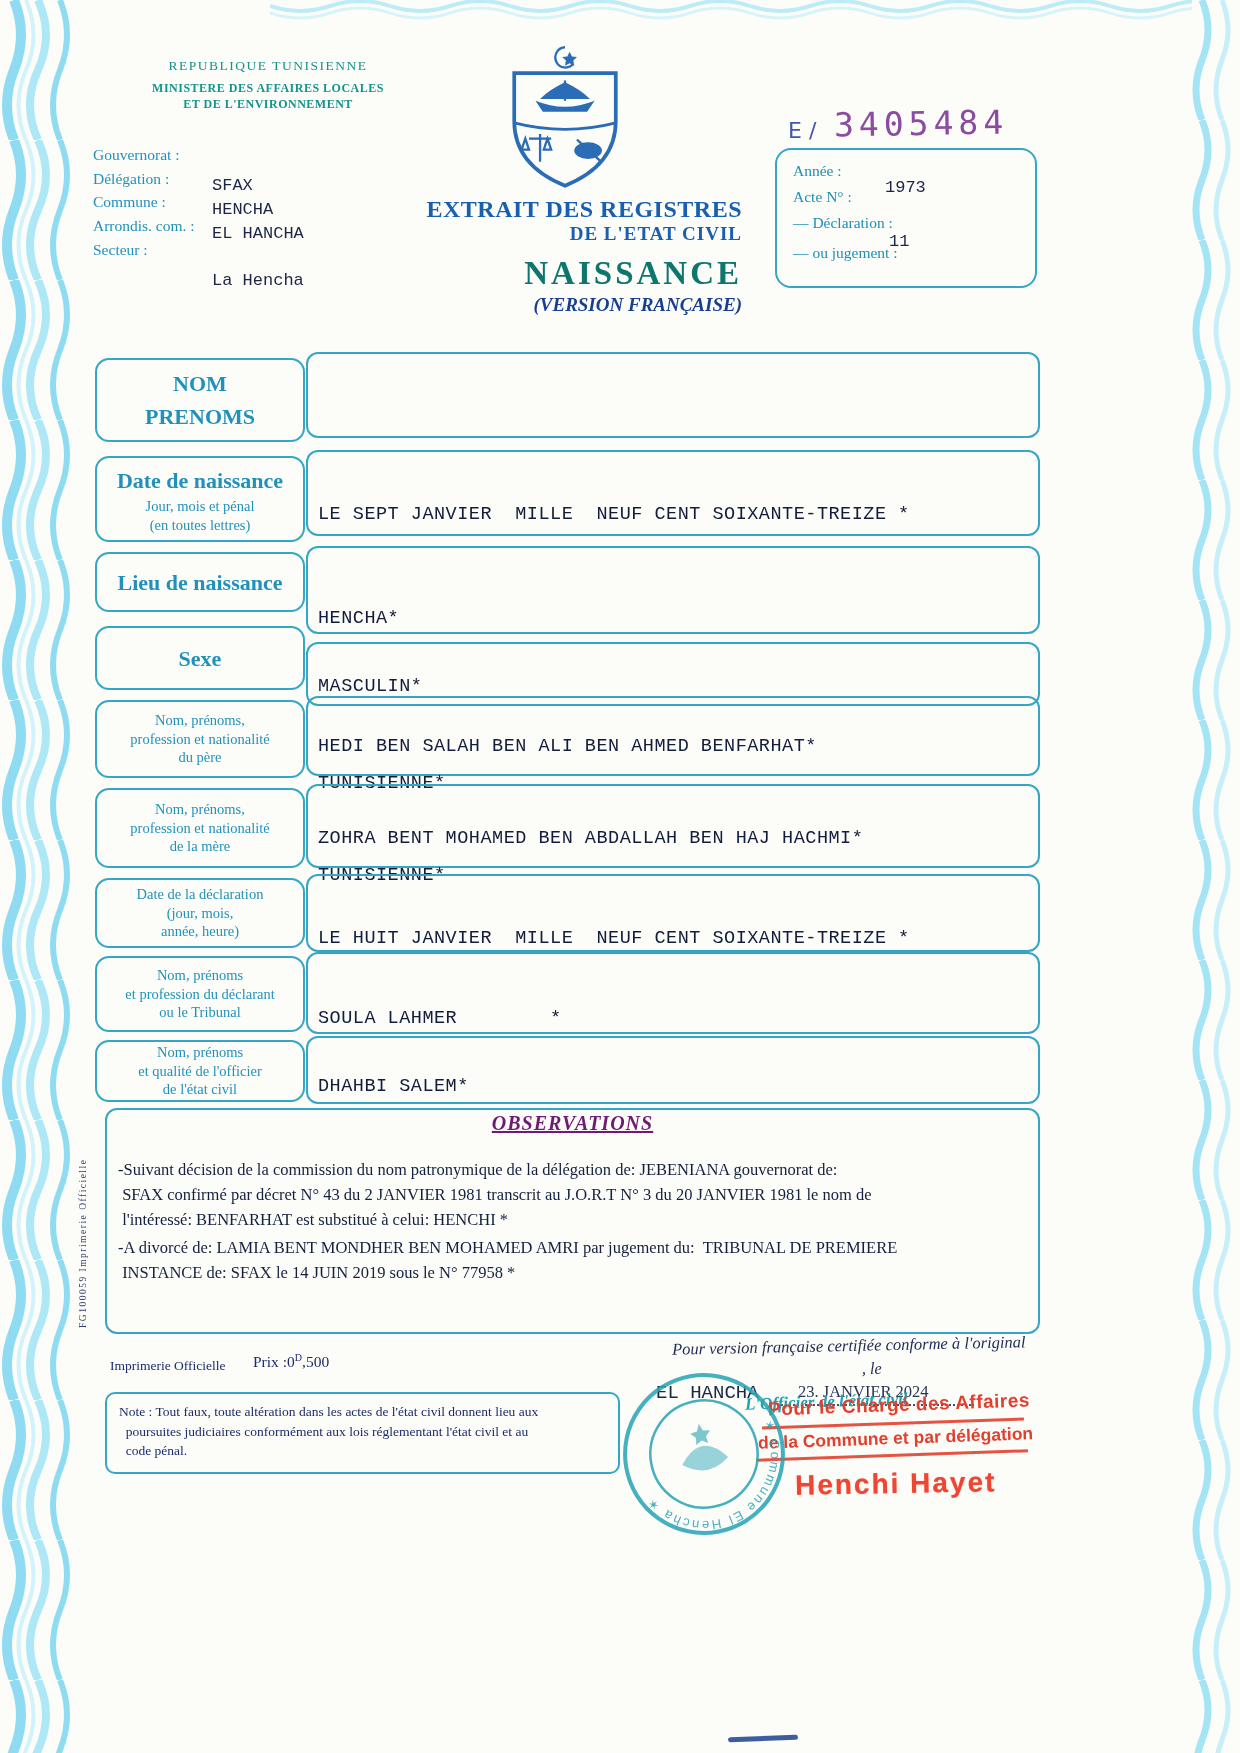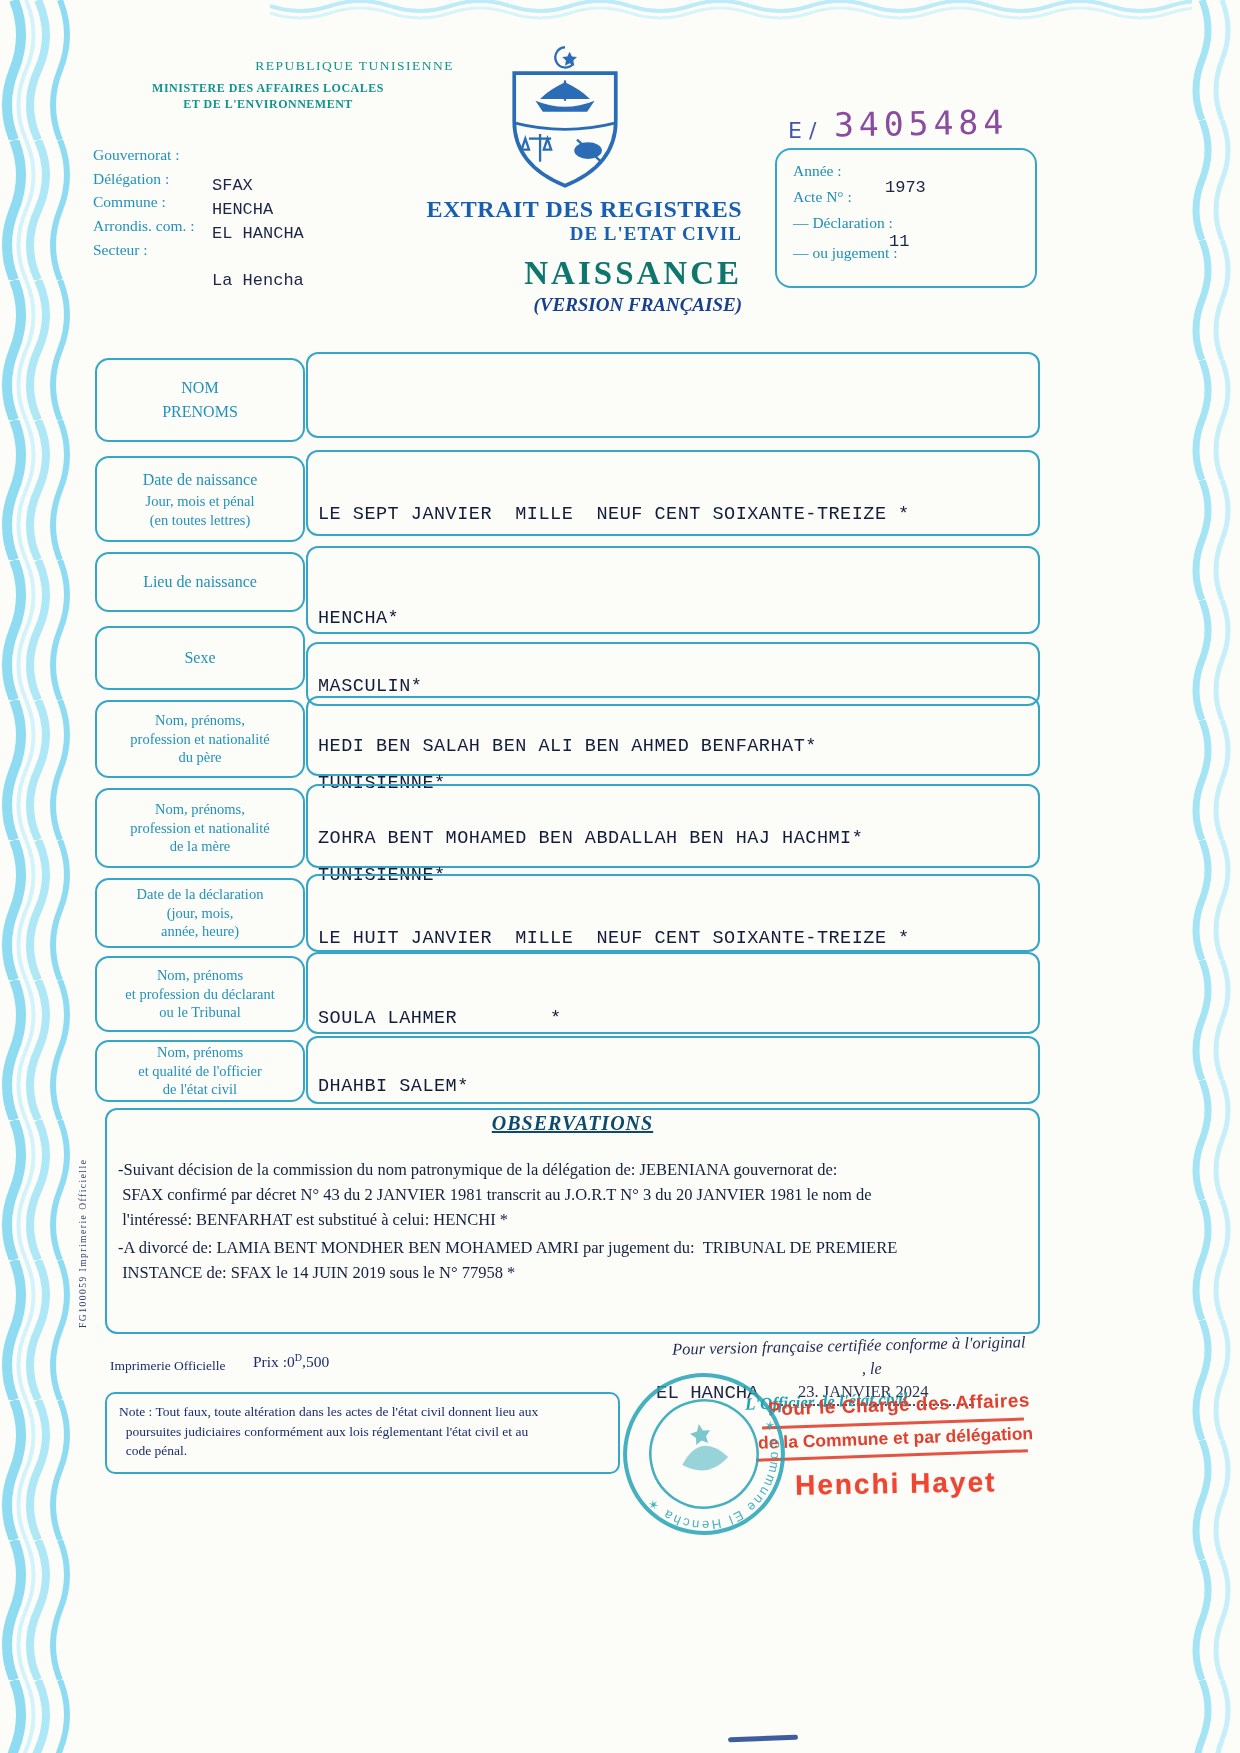--- a/index.html
+++ b/index.html
@@ -7,21 +7,21 @@
   .page {
     position:relative; width:1240px; height:1753px; margin:0 auto;
     background:#fcfcf8; overflow:hidden;
     font-family:"Liberation Serif", serif; color:#13203f;
   }
   .abs { position:absolute; }
   svg.deco { position:absolute; pointer-events:none; }
 
   
   .gov-block { left:82px; top:58px; width:372px; text-align:center; color:#12948d; }
-  .republic  { font-size:13.5px; letter-spacing:1.5px; margin-bottom:6px;text-align:right; }
+  .republic  { font-size:13.5px; letter-spacing:1.5px; margin-bottom:6px; }
   .ministry  { font-size:12px; font-weight:bold; letter-spacing:.5px; line-height:1.35; }
 
   .admin-label { left:93px; font-size:15.5px; color:#2191bb; }
   .al-1{top:146px}.al-2{top:170px}.al-3{top:193px}.al-4{top:217px}.al-5{top:241px}
   .admin-value { left:212px; font-family:"Liberation Mono",monospace; font-size:17px; color:#1c2545; }
   .av-1{top:176px}.av-2{top:200px}.av-3{top:224px}.av-4{top:271px}
 
   .emblem { left:505px; top:42px; }
 
   .title-block { left:388px; top:196px; width:354px; text-align:right; }
@@ -38,40 +38,40 @@
               border:2.5px solid #35a6c6; border-radius:16px; color:#1f8fb5; font-size:15.5px; }
   .acte-box .abs { left:16px;text-align:center; }
   .ab-annee{top:12px}.ab-acte{top:38px}.ab-decl{top:64px}.ab-juge{top:94px}
   .ab-acte-val { left:108px !important; top:28px; font-family:"Liberation Mono",monospace; font-size:17px; color:#1c2545; }
   .ab-decl-val { left:112px !important; top:82px; font-family:"Liberation Mono",monospace; font-size:17px; color:#1c2545; }
 
   
   .lbox { position:absolute; left:95px; width:210px; border:2.5px solid #35a6c6; border-radius:14px;
           display:flex; flex-direction:column; justify-content:center; align-items:center;
           text-align:center; color:#2191bb; padding:4px 6px; }
-  .lmain { font-weight:normal; font-size:16px; white-space:pre-line; line-height:1.5; }
+  .lmain { font-weight:bold; font-size:22px; white-space:pre-line; line-height:1.5; }
   .lsub  { font-size:14.5px; white-space:pre-line; line-height:1.3; }
   .vbox { position:absolute; left:306px; width:734px; border:2.5px solid #35a6c6; border-radius:12px; }
   .vtext { position:absolute; left:318px; width:740px; font-family:"Liberation Mono",monospace;
            font-size:18.5px; color:#131c3a; white-space:pre-wrap; line-height:37px; letter-spacing:.5px; }
 
   .r1l{top:358px;height:84px}  .r1v{top:352px;height:86px}  .r1t{top:404px}
   .r2l{top:456px;height:86px}  .r2v{top:450px;height:86px}  .r2t{top:496px}
   .r3l{top:552px;height:60px}  .r3v{top:546px;height:88px}  .r3t{top:600px}
   .r4l{top:626px;height:64px}  .r4v{top:642px;height:64px}  .r4t{top:668px}
   .r5l{top:700px;height:78px}  .r5v{top:696px;height:80px}  .r5t{top:728px}
   .r6l{top:788px;height:80px}  .r6v{top:784px;height:84px}  .r6t{top:820px}
   .r7l{top:878px;height:70px}  .r7v{top:874px;height:78px}  .r7t{top:920px}
   .r8l{top:956px;height:76px}  .r8v{top:952px;height:82px}  .r8t{top:1000px}
   .r9l{top:1040px;height:62px} .r9v{top:1036px;height:68px} .r9t{top:1068px}
 
   
   .obs-box { left:105px; top:1108px; width:935px; height:226px; border:2.5px solid #35a6c6; border-radius:12px; }
   .obs-title { left:105px; top:1112px; width:935px; text-align:center; font-size:20px; font-weight:bold;
-               font-style:italic; color:#0c4a6e; text-decoration:underline; letter-spacing:1px; }
+               font-style:italic; color:#701a75; text-decoration:underline; letter-spacing:1px; }
   .obs-p { left:118px; width:915px; font-size:16.5px; color:#13203f; line-height:1.5; white-space:pre-wrap; }
   .obs-p1{top:1158px} .obs-p2{top:1236px}
 
   
   .imprimerie { left:110px; top:1358px; font-size:13.5px; color:#1b2c6e; }
   .prix { left:253px; top:1352px; font-size:15.5px; color:#1b2c6e; }
   .prix sup { font-size:10px; }
   .note-box { left:105px; top:1392px; width:515px; height:82px; border:2px solid #35a6c6; border-radius:10px;
               padding:8px 12px; font-size:13.5px; color:#1b2c6e; line-height:1.45; white-space:pre-wrap; }
   .cert-line { left:672px; top:1336px; font-size:16.5px; font-style:italic; color:#1f2a55; transform:rotate(-1.2deg); }

